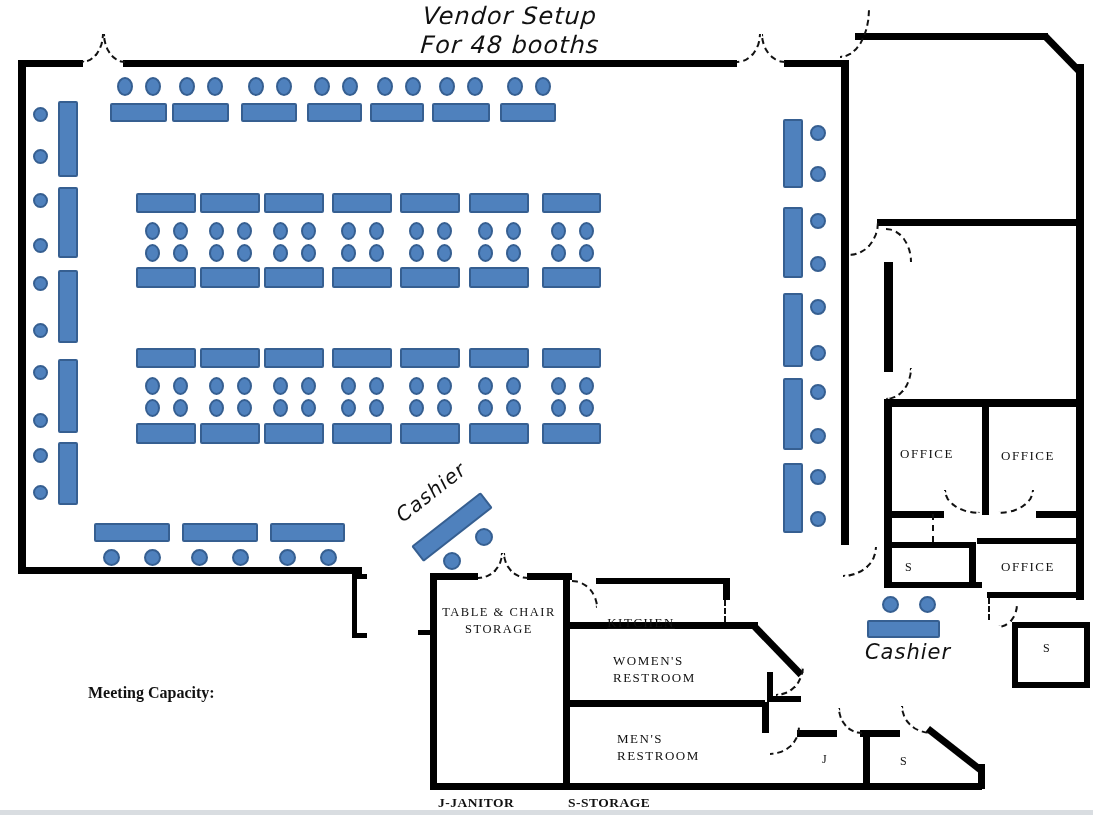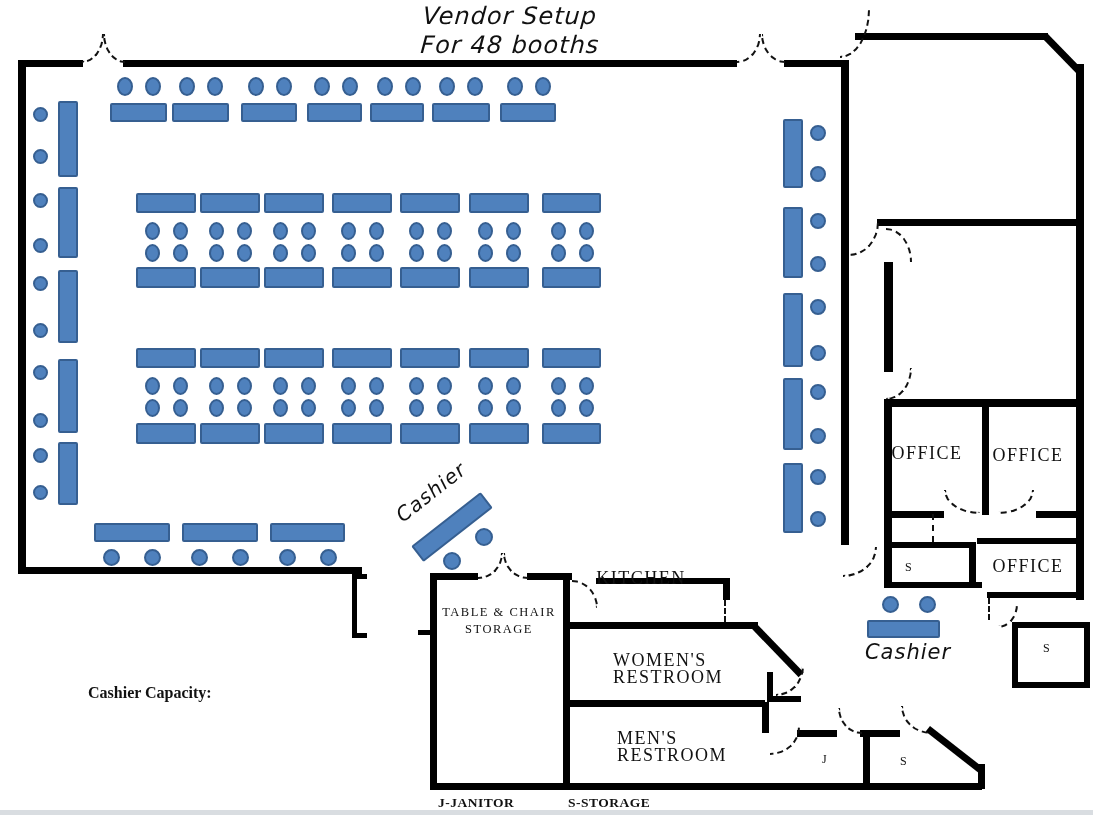--- a/index.html
+++ b/index.html
@@ -20,21 +20,21 @@
   
   .hand{font-family:"DejaVu Sans", sans-serif;font-style:italic;letter-spacing:1px;}
   .title-line{position:absolute;left:330px;width:360px;text-align:center;font-size:24px;color:#111;
               transform:skewX(-4deg);}
   .building{position:absolute;left:28px;top:592px;font-weight:bold;font-size:21px;line-height:28px;
             letter-spacing:0.5px;}
   .seat-head{position:absolute;left:88px;top:684px;font-weight:bold;font-size:16px;}
   .seat-row{position:absolute;left:92px;font-weight:bold;font-size:16px;white-space:nowrap;}
   .seat-room{display:inline-block;width:196px;}
   .legend{position:absolute;top:795px;font-weight:bold;font-size:13.5px;letter-spacing:0.5px;}
-  .rlabel{position:absolute;font-size:18px;letter-spacing:1.5px;text-align:center;line-height:17px;}
+  .rlabel{position:absolute;font-size:13px;letter-spacing:1.5px;text-align:center;line-height:17px;}
   .rlabel-left{text-align:left;}
   .small-letter{position:absolute;font-size:12px;letter-spacing:0;}
   .cashier-label{position:absolute;font-family:"DejaVu Sans", sans-serif;font-style:italic;
                  font-size:20px;letter-spacing:1px;text-align:center;}
   .bottom-edge{position:absolute;left:0;top:810px;width:1093px;height:5px;background:#d9dde1;}
 </style>
 </head>
 <body>
 
 <div id="canvas">
@@ -261,21 +261,21 @@
       <div class="chair" style="left: 810px; top: 511px; width: 16px; height: 16px; background: rgb(79, 129, 189); border-color: rgb(54, 95, 145);"></div>
       <div class="chair" style="left: 443px; top: 552px; width: 18px; height: 18px; background: rgb(79, 129, 189); border-color: rgb(54, 95, 145);"></div>
       <div class="chair" style="left: 475px; top: 528px; width: 18px; height: 18px; background: rgb(79, 129, 189); border-color: rgb(54, 95, 145);"></div>
       <div class="chair" style="left: 881.5px; top: 595.5px; width: 17px; height: 17px; background: rgb(79, 129, 189); border-color: rgb(54, 95, 145);"></div>
       <div class="chair" style="left: 918.5px; top: 595.5px; width: 17px; height: 17px; background: rgb(79, 129, 189); border-color: rgb(54, 95, 145);"></div>
     </div>
 
   <div class="rlabel" style="left:884px;top:445px;width:86px;">OFFICE</div>
   <div class="rlabel" style="left:985px;top:447px;width:86px;">OFFICE</div>
   <div class="rlabel" style="left:985px;top:558px;width:86px;">OFFICE</div>
-  <div class="rlabel" style="left:593px;top:570px;width:96px;">KITCHEN</div>
+  <div class="rlabel" style="left:593px;top:614px;width:96px;text-decoration:underline;">KITCHEN</div>
 
   <div class="rlabel" style="left:436px;top:604px;width:126px;font-size:12.5px;">
     <div>TABLE &amp; CHAIR</div>
     <div>STORAGE</div>
   </div>
 
   <div class="rlabel rlabel-left" style="left:613px;top:652px;width:145px;">
     <div>WOMEN'S</div>
     <div>RESTROOM</div>
   </div>
@@ -287,19 +287,19 @@
 
   <div class="small-letter" style="left:905px;top:560px;">S</div>
   <div class="small-letter" style="left:822px;top:752px;">J</div>
   <div class="small-letter" style="left:900px;top:754px;">S</div>
   <div class="small-letter" style="left:1043px;top:641px;">S</div>
 
   <div class="cashier-label" style="left:375px;top:480px;width:112px;transform:rotate(-38deg);">Cashier</div>
   <div class="cashier-label" style="left:858px;top:640px;width:100px;font-size:21px;">Cashier</div>
 
 
-  <div class="seat-head">Cashier Capacity:</div>
+  <div class="seat-head">Meeting Capacity:</div>
 
   <div class="legend" style="left:438px;">J-JANITOR</div>
   <div class="legend" style="left:568px;">S-STORAGE</div>
 
   <div class="bottom-edge"></div>
 </div>
 
 </body></html>

